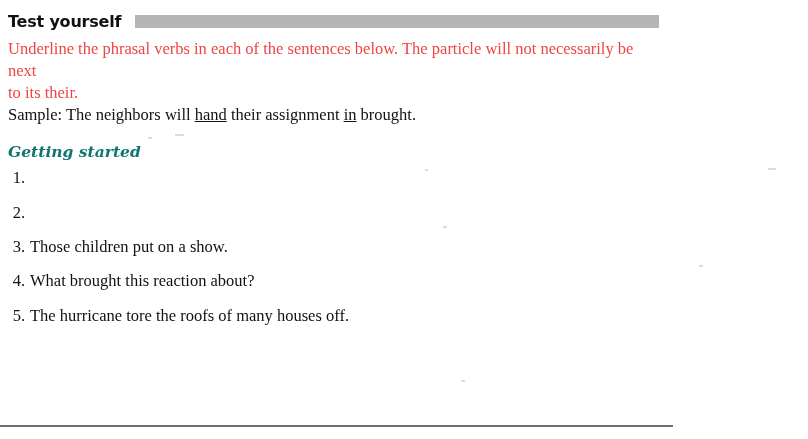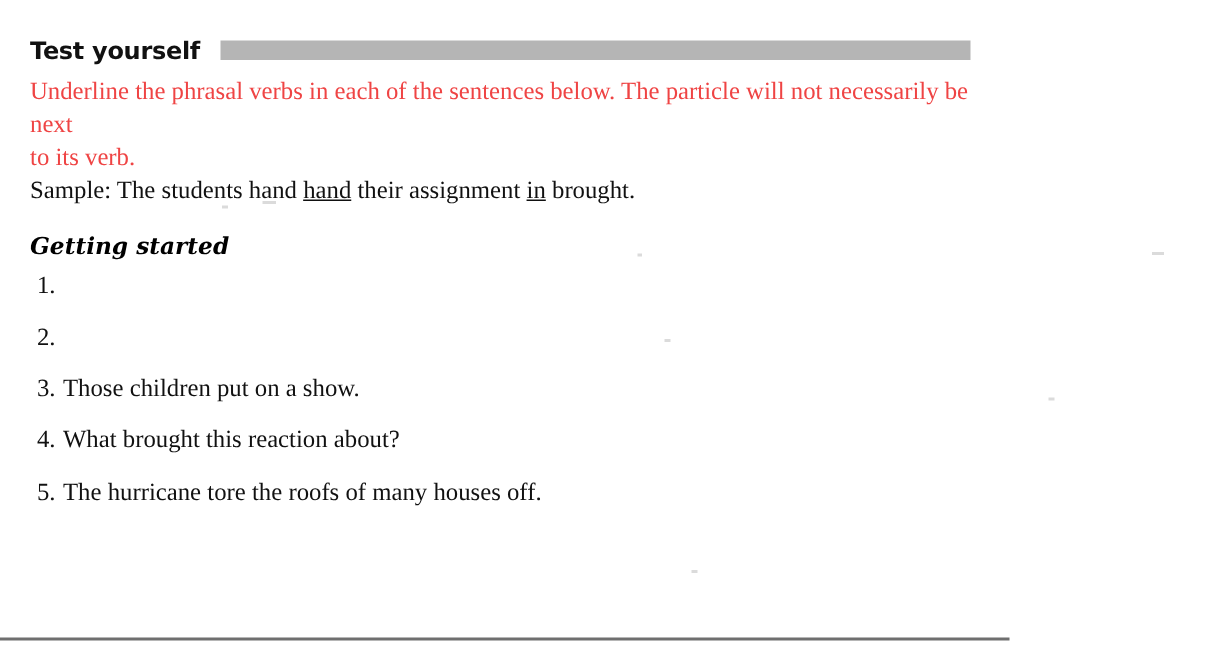--- a/index.html
+++ b/index.html
@@ -12,21 +12,21 @@
     background: #ffffff;
     font-family: "Liberation Serif", serif;
     color: #111111;
     overflow: hidden;
   }
   .page {
     position: relative;
     width: 673px;
     height: 439px;
     box-sizing: border-box;
-    padding: 16px;
+    padding: 4px;
   }
   
   .header-row {
     display: flex;
     align-items: center;
     padding: 6px 8px 0 4px;
     height: 28px;
     box-sizing: border-box;
   }
   .header-title {
@@ -65,21 +65,21 @@
     text-decoration: underline;
     margin-top: 24px;
   }
   
   .section-heading {
     margin: 16px 0 6px 4px;
     font-family: "DejaVu Serif", serif;
     font-style: italic;
     font-weight: bold;
     font-size: 15.5px;
-    color: #000000;
+    color: #0f766e;
   }
   
   ol.items {
     list-style: none;
     margin: 0;
     padding: 0 0 0 4px;
   }
   ol.items li {
     display: flex;
     align-items: flex-start;
@@ -119,25 +119,25 @@
 
 <div class="page">
 
   <div class="header-row">
     <div class="header-title">Test yourself</div>
     <div class="header-bar"></div>
   </div>
 
   <div class="intro">
     <span>Underline the phrasal verbs in each of the sentences below. The particle will not necessarily be next</span>
-    <span class="line2">to its verb.</span>
+    <span class="line2">to its their.</span>
   </div>
 
   <div class="sample">
-    <span>Sample: The students hand </span><span class="u">hand</span><span> their assignment </span><span class="u">in</span><span> brought.</span>
+    <span>Sample: The neighbors will </span><span class="u">hand</span><span> their assignment </span><span class="u">in</span><span> brought.</span>
   </div>
 
   <div class="section-heading">Getting started</div>
 
   <ol class="items">
     <li>
       <span class="num">1.</span>
     </li>
     <li>
       <span class="num">2.</span>

